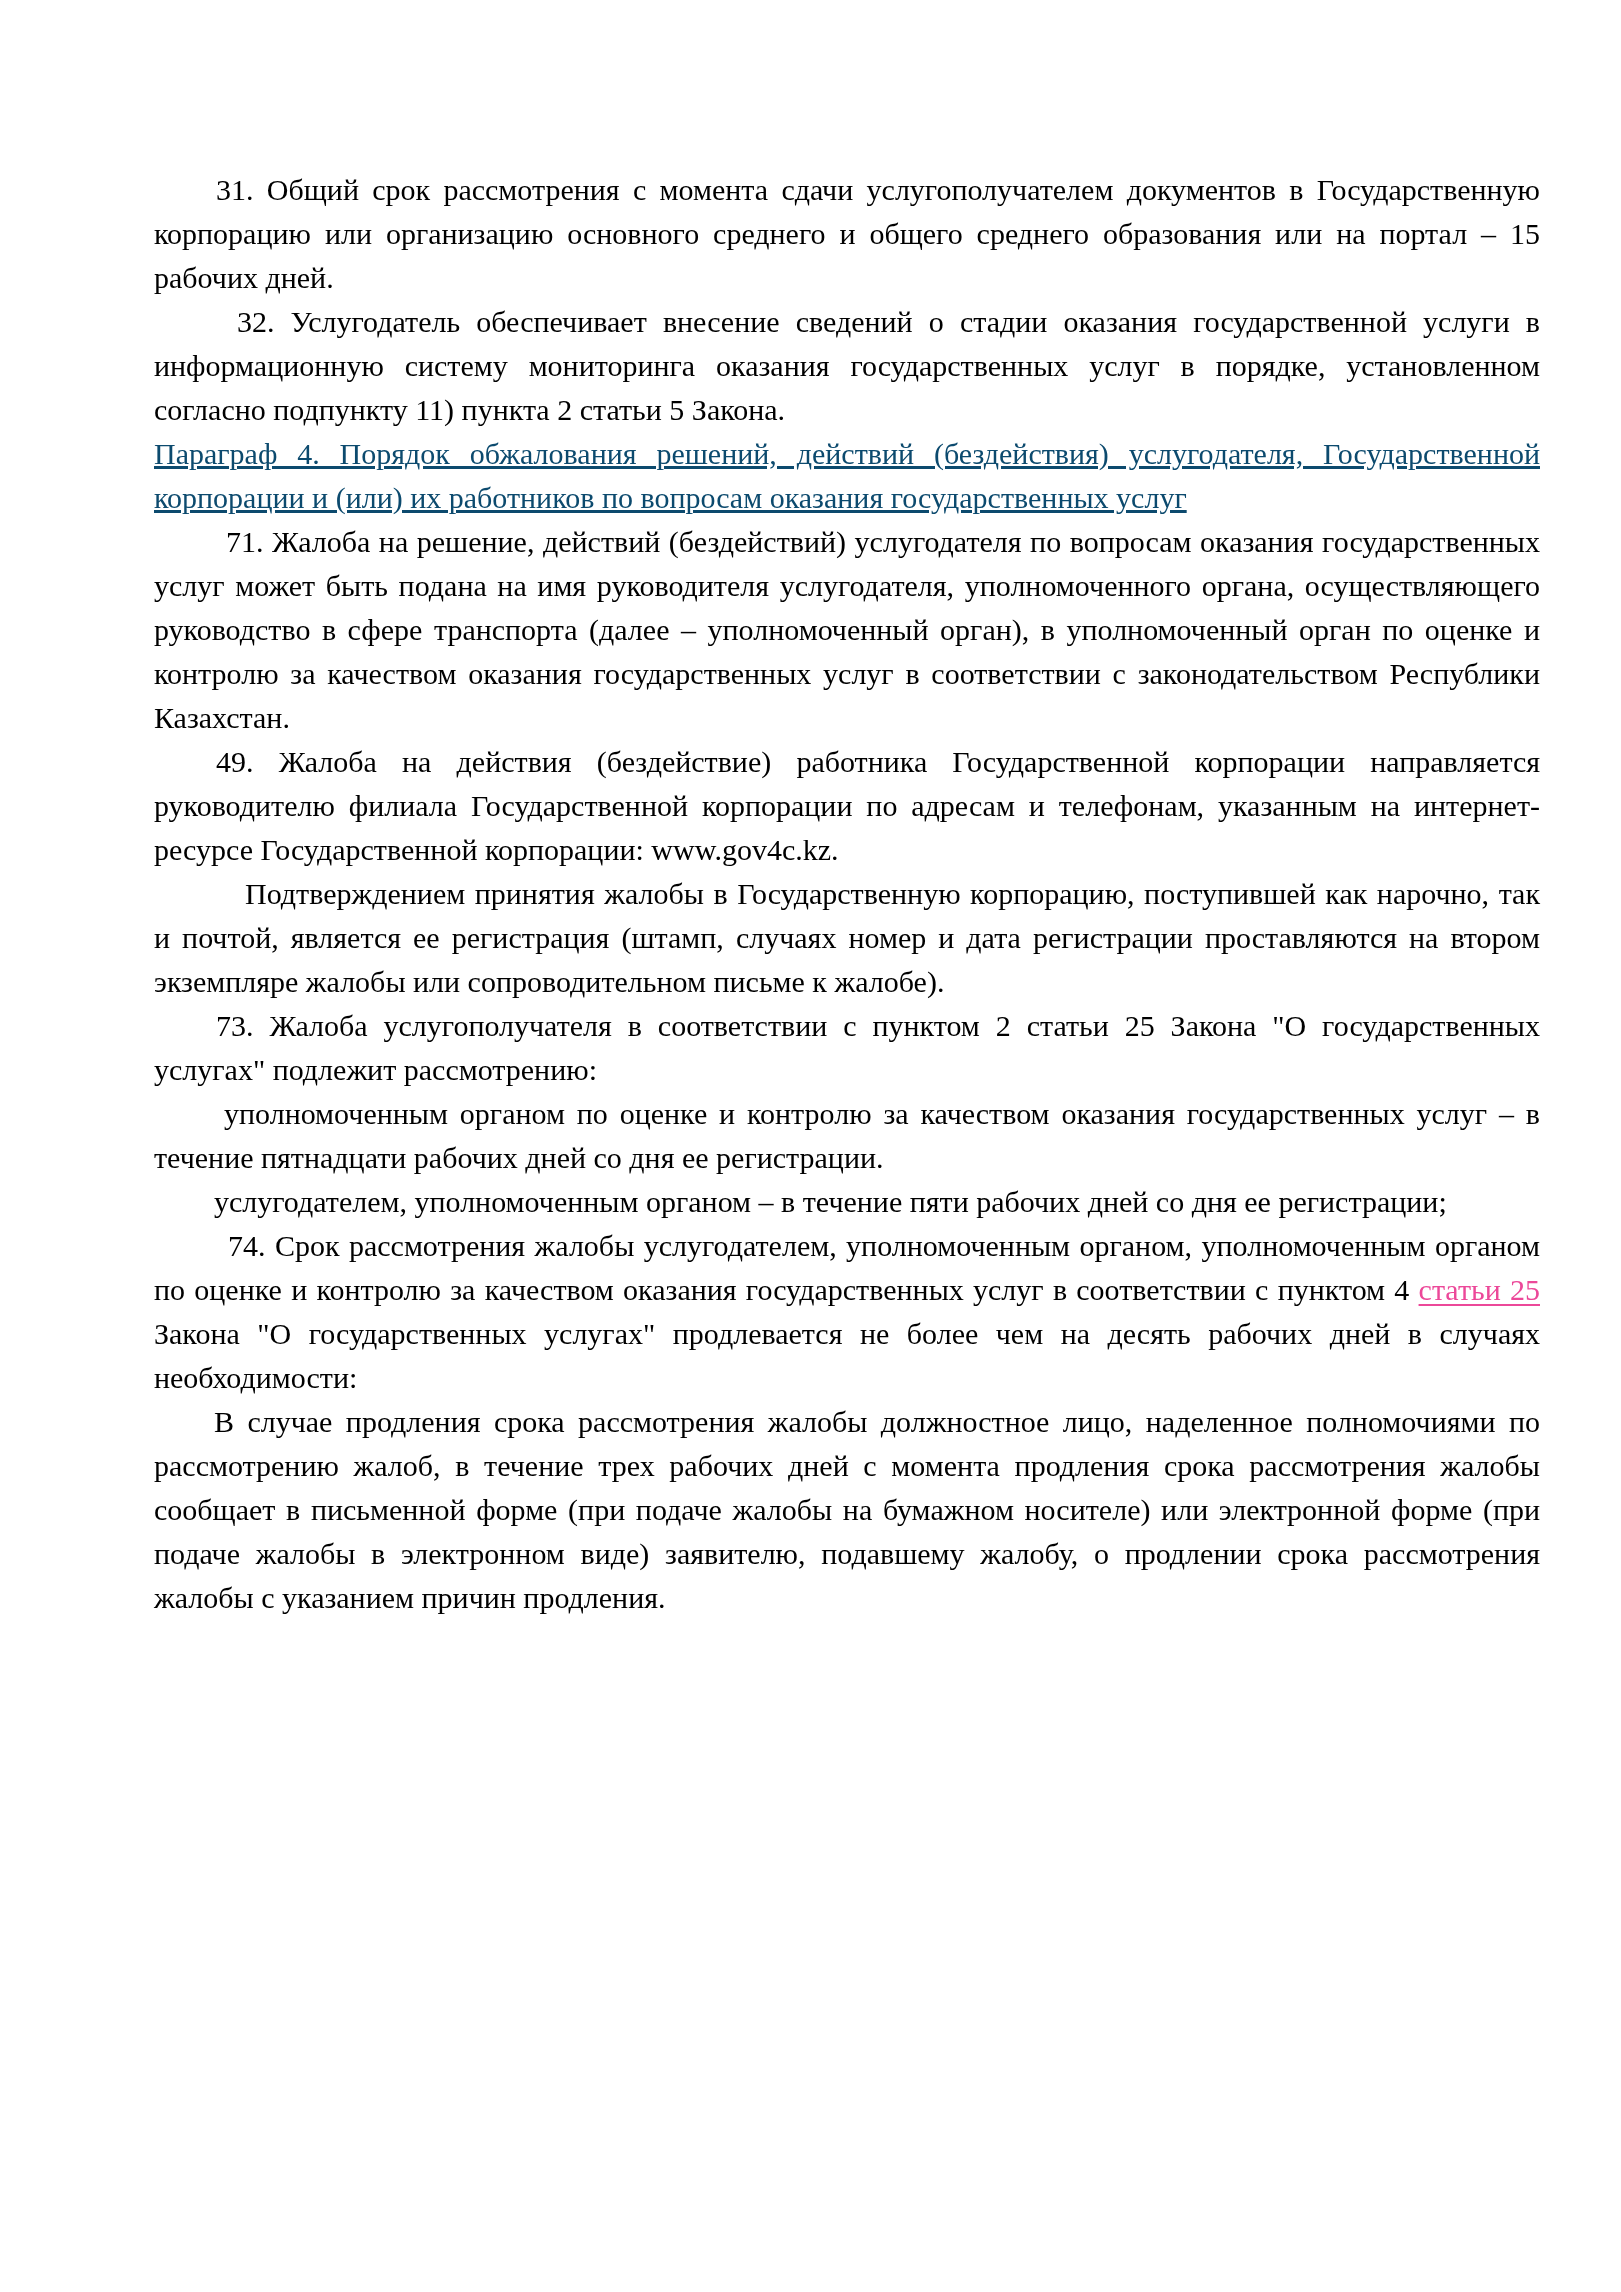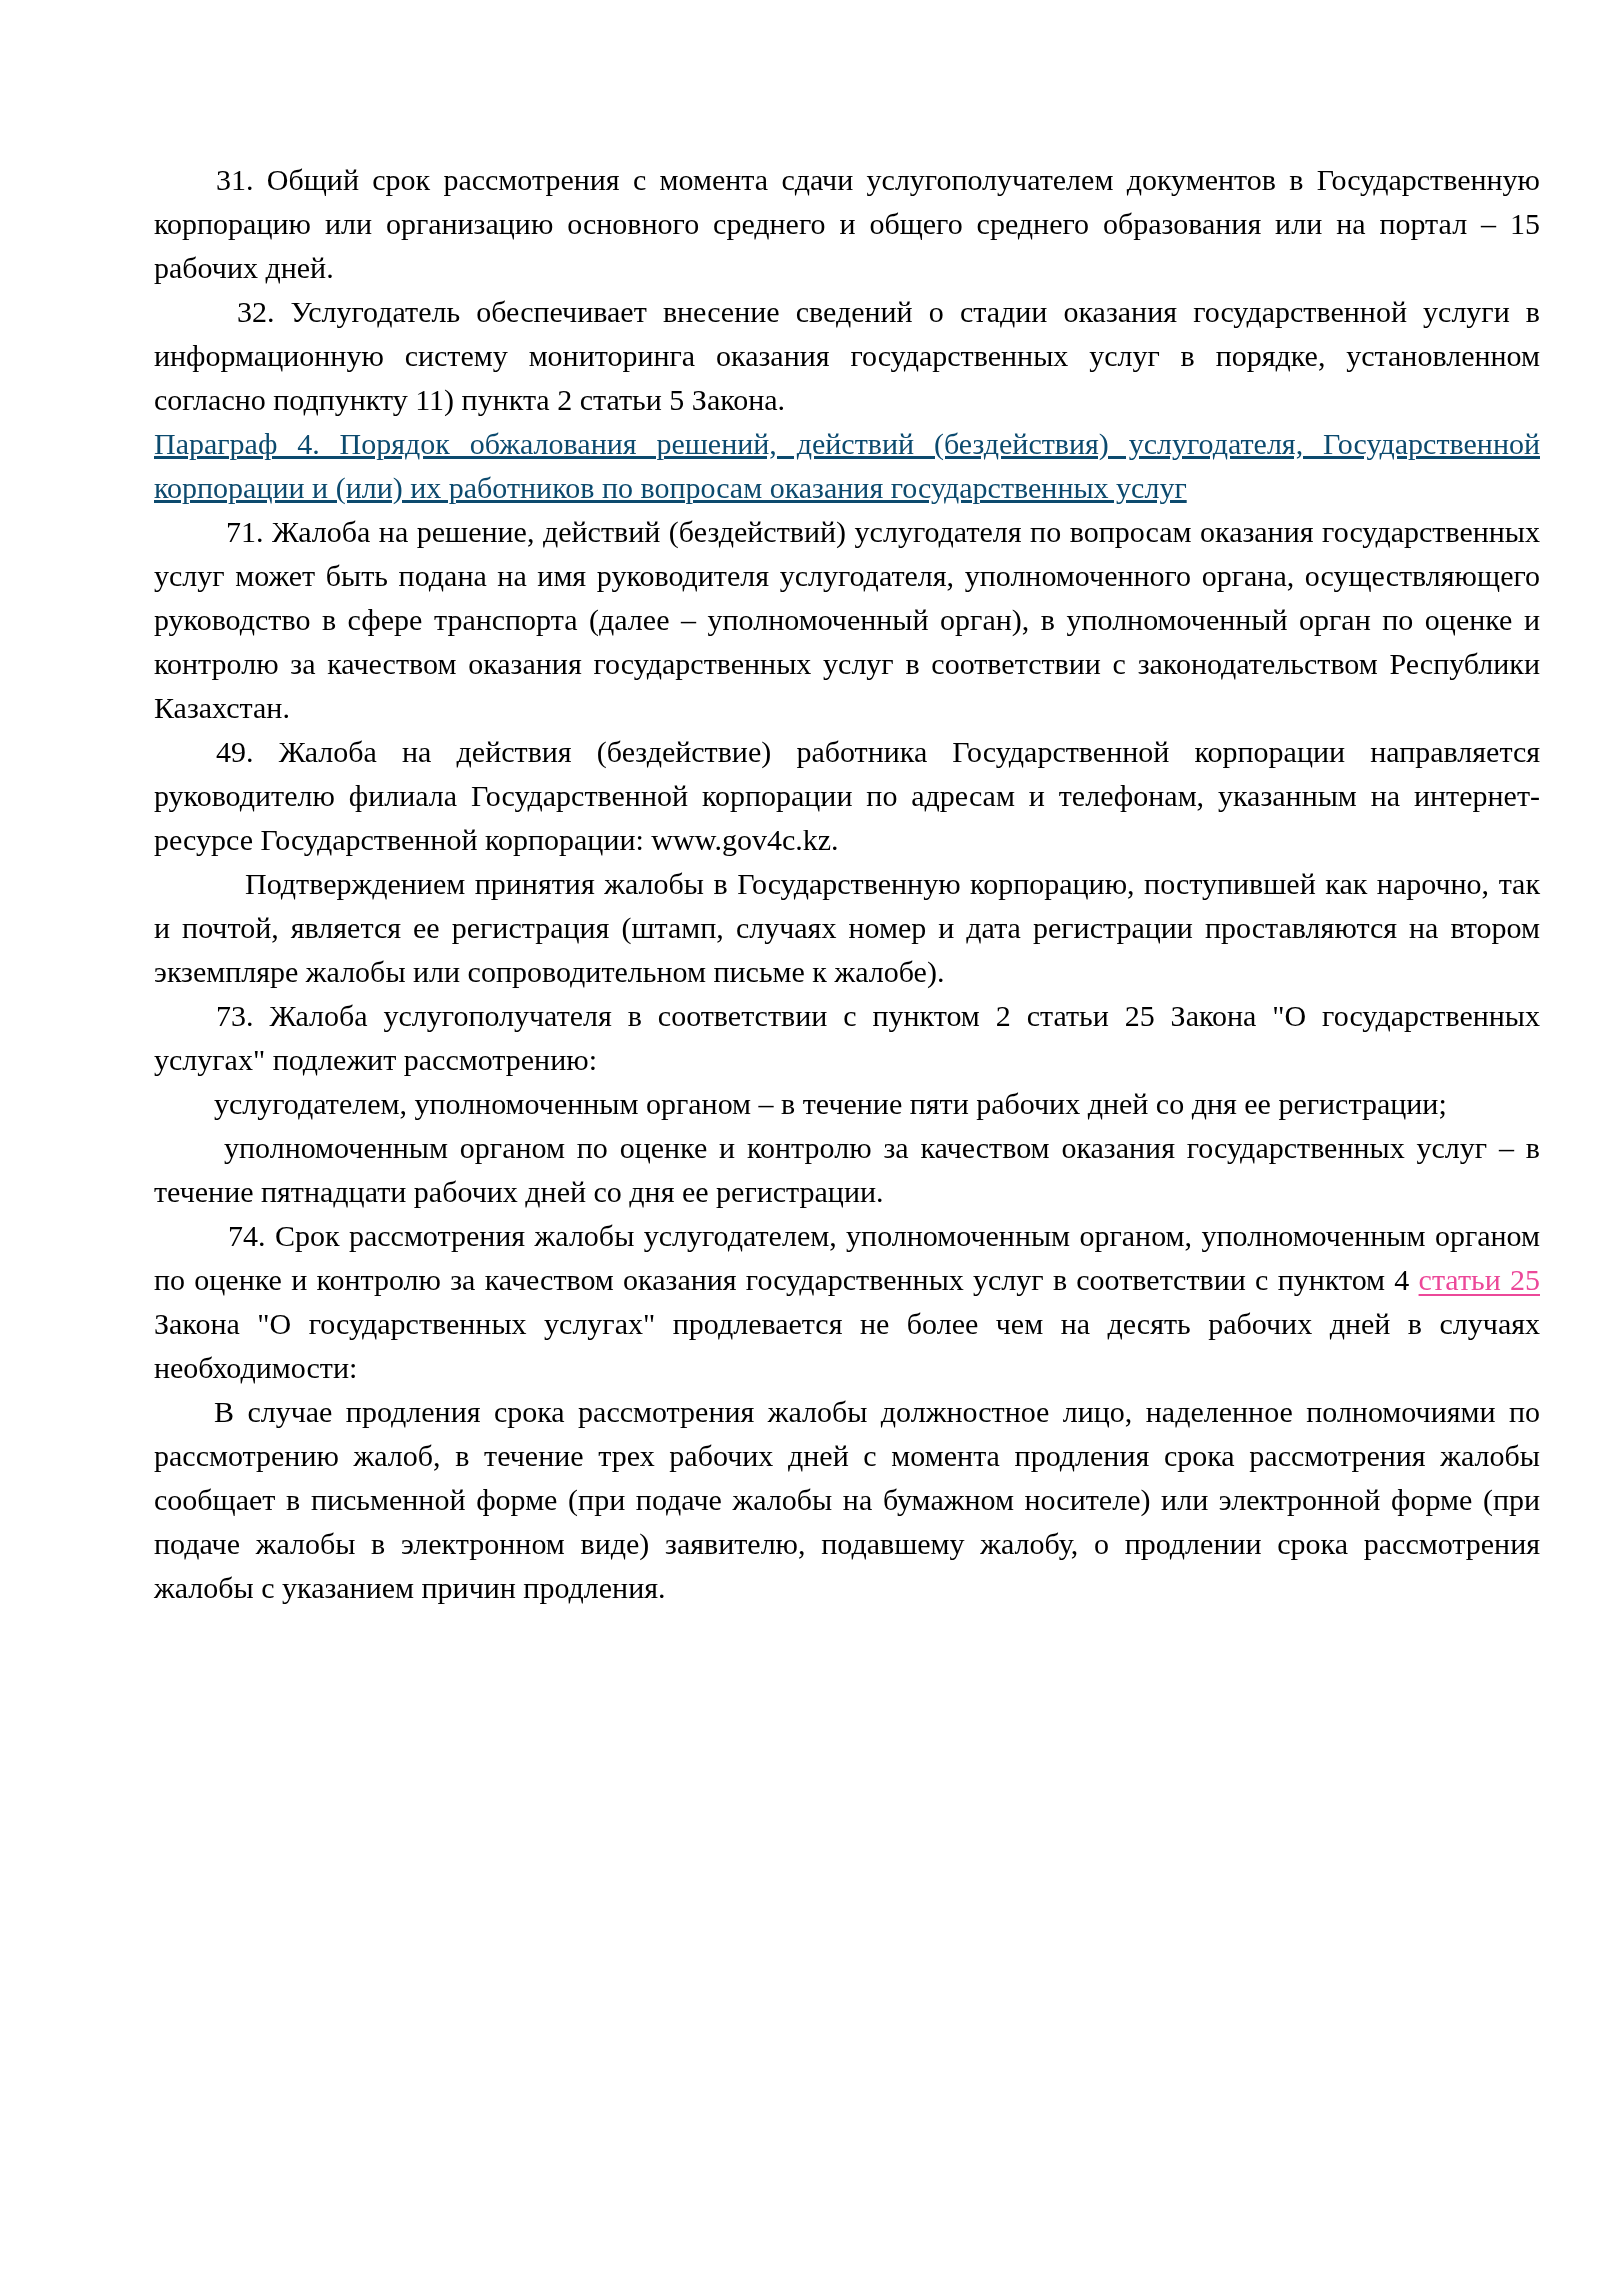--- a/index.html
+++ b/index.html
@@ -9,21 +9,21 @@
   }
   body {
     width: 1621px;
     height: 2293px;
     position: relative;
     overflow: hidden;
   }
   .page {
     position: absolute;
     left: 154px;
-    top: 158px;
+    top: 168px;
     width: 1386px;
     font-family: "Liberation Serif", "DejaVu Serif", serif;
     font-size: 30px;
     line-height: 44px;
     color: #000000;
   }
   .p {
     margin: 0;
     text-align: justify;
     text-align-last: left;
@@ -45,18 +45,18 @@
 <body>
 
 <div class="page">
   <p class="p" style="text-indent:62px">31. Общий срок рассмотрения с момента сдачи услугополучателем документов в Государственную корпорацию или организацию основного среднего и общего среднего образования или на портал – 15 рабочих дней.</p>
   <p class="p" style="text-indent:83px">32. Услугодатель обеспечивает внесение сведений о стадии оказания государственной услуги в информационную систему мониторинга оказания государственных услуг в порядке, установленном согласно подпункту 11) пункта 2 статьи 5 Закона.</p>
   <p class="p heading">Параграф 4. Порядок обжалования решений, действий (бездействия) услугодателя, Государственной корпорации и (или) их работников по вопросам оказания государственных услуг</p>
   <p class="p" style="text-indent:72px">71. Жалоба на решение, действий (бездействий) услугодателя по вопросам оказания государственных услуг может быть подана на имя руководителя услугодателя, уполномоченного органа, осуществляющего руководство в сфере транспорта (далее – уполномоченный орган), в уполномоченный орган по оценке и контролю за качеством оказания государственных услуг в соответствии с законодательством Республики Казахстан.</p>
   <p class="p" style="text-indent:62px">49. Жалоба на действия (бездействие) работника Государственной корпорации направляется руководителю филиала Государственной корпорации по адресам и телефонам, указанным на интернет-ресурсе Государственной корпорации: www.gov4c.kz.</p>
   <p class="p" style="text-indent:91px">Подтверждением принятия жалобы в Государственную корпорацию, поступившей как нарочно, так и почтой, является ее регистрация (штамп, случаях номер и дата регистрации проставляются на втором экземпляре жалобы или сопроводительном письме к жалобе).</p>
   <p class="p" style="text-indent:62px">73. Жалоба услугополучателя в соответствии с пунктом 2 статьи 25 Закона "О государственных услугах" подлежит рассмотрению:</p>
+  <p class="p" style="text-indent:70px">уполномоченным органом по оценке и контролю за качеством оказания государственных услуг – в течение пятнадцати рабочих дней со дня ее регистрации.</p>
   <p class="p" style="text-indent:60px">услугодателем, уполномоченным органом – в течение пяти рабочих дней со дня ее регистрации;</p>
-  <p class="p" style="text-indent:70px">уполномоченным органом по оценке и контролю за качеством оказания государственных услуг – в течение пятнадцати рабочих дней со дня ее регистрации.</p>
   <p class="p" style="text-indent:74px"><span>74. Срок рассмотрения жалобы услугодателем, уполномоченным органом, уполномоченным органом по оценке и контролю за качеством оказания государственных услуг в соответствии с пунктом 4 </span><a class="link">статьи 25</a><span> Закона "О государственных услугах" продлевается не более чем на десять рабочих дней в случаях необходимости:</span></p>
   <p class="p" style="text-indent:60px">В случае продления срока рассмотрения жалобы должностное лицо, наделенное полномочиями по рассмотрению жалоб, в течение трех рабочих дней с момента продления срока рассмотрения жалобы сообщает в письменной форме (при подаче жалобы на бумажном носителе) или электронной форме (при подаче жалобы в электронном виде) заявителю, подавшему жалобу, о продлении срока рассмотрения жалобы с указанием причин продления.</p>
 </div>
 
 
 </body></html>

